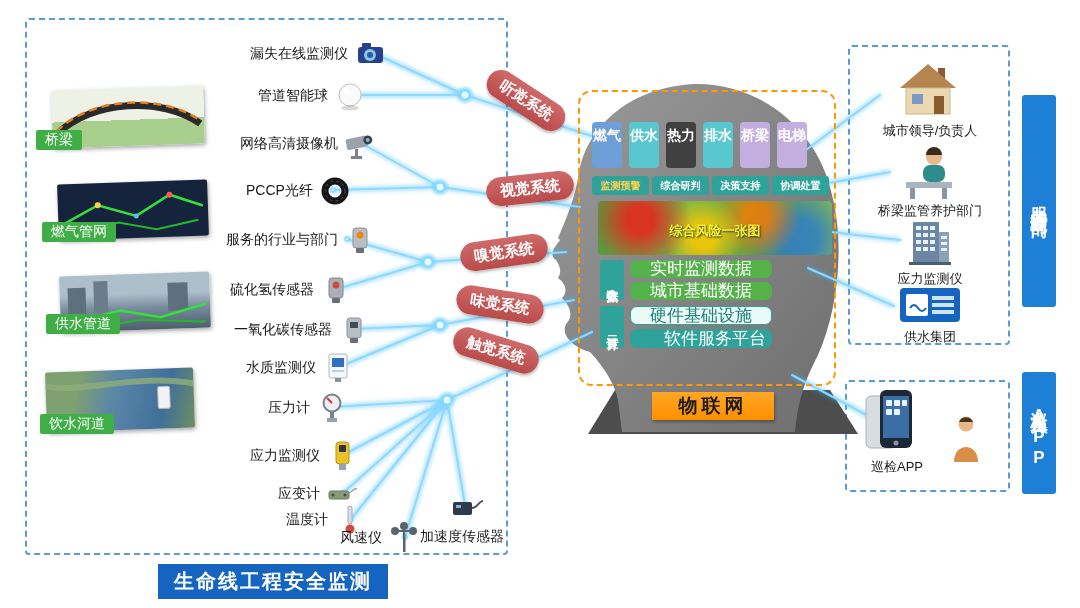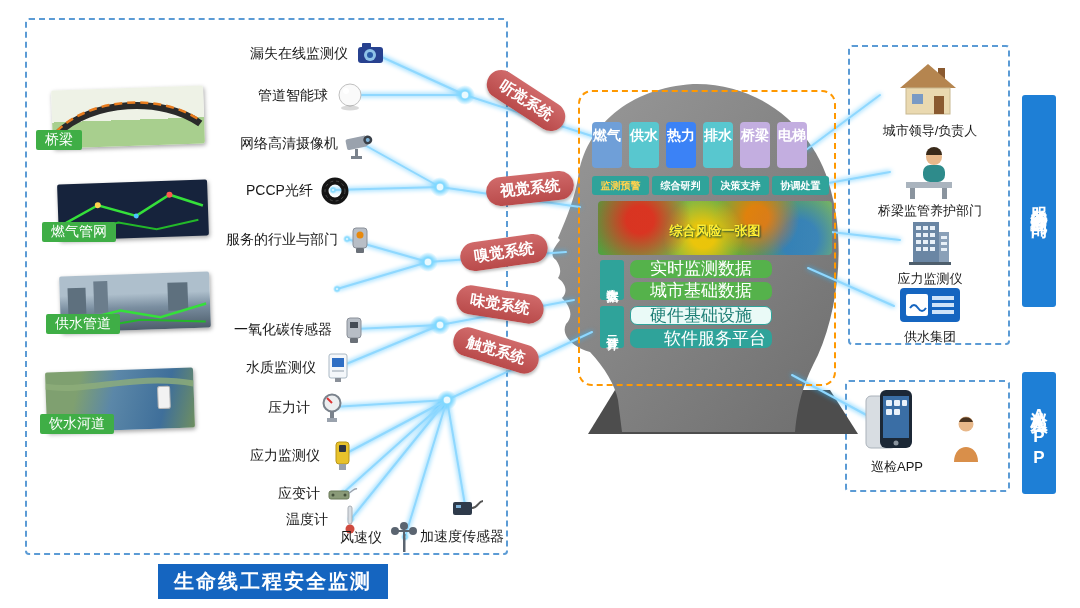--- a/index.html
+++ b/index.html
@@ -23,21 +23,21 @@
 
   
   .bubble { position:absolute; z-index:8; background:linear-gradient(180deg,#d06a6a,#b94a4a);
             color:#fff; font-size:15px; font-weight:bold; padding:5px 14px; border-radius:18px;
             white-space:nowrap; box-shadow:1px 2px 3px rgba(0,0,0,.25); }
 
   
   .domain-row { position:absolute; left:592px; top:122px; display:flex; gap:7px; z-index:7; }
   .domain { width:30px; height:46px; border-radius:4px; color:#fff; font-size:14px; font-weight:bold;
             text-align:center; line-height:1.35; padding-top:4px; word-break:break-all; }
-  .d0{background:#6f9fd8}.d1{background:#58c7cf}.d2{background:#3b82f6}.d3{background:#58c7cf}.d4{background:#c3aee0}.d5{background:#c3aee0}
+  .d0{background:#6f9fd8}.d1{background:#58c7cf}.d2{background:#404040}.d3{background:#58c7cf}.d4{background:#c3aee0}.d5{background:#c3aee0}
   .func-row { position:absolute; left:592px; top:176px; display:flex; gap:3px; z-index:7; }
   .func { width:57px; height:19px; background:#2fa39a; color:#fff; font-size:10px; font-weight:bold;
           text-align:center; line-height:19px; border-radius:3px; white-space:nowrap; }
   .func.hl { color:#ffd24d; }
   .risk-map { position:absolute; left:598px; top:201px; width:234px; height:54px; z-index:7; border-radius:4px;
      background:
        radial-gradient(circle at 18% 35%, rgba(230,40,30,.9) 0 7%, rgba(230,40,30,0) 26%),
        radial-gradient(circle at 45% 65%, rgba(255,200,0,.85) 0 9%, rgba(255,200,0,0) 30%),
        radial-gradient(circle at 68% 30%, rgba(255,120,0,.8) 0 7%, rgba(255,120,0,0) 26%),
        radial-gradient(circle at 86% 70%, rgba(30,110,230,.7) 0 9%, rgba(30,110,230,0) 28%),
@@ -241,20 +241,30 @@
   <div class="sensor" style="left:226px;top:224px">
     <span class="slabel">服务的行业与部门</span>
     <span class="sico">
         <svg width="34" height="32">
           <rect x="10" y="4" width="14" height="20" rx="3" fill="#b8bec6" stroke="#8a9099"></rect>
           <circle cx="17" cy="11" r="3.5" fill="#e8890c"></circle>
           <rect x="13" y="24" width="8" height="5" rx="1" fill="#6a7078"></rect>
         </svg>
       </span>
   </div>
+  <div class="sensor" style="left:230px;top:274px">
+    <span class="slabel">硫化氢传感器</span>
+    <span class="sico">
+        <svg width="34" height="32">
+          <rect x="10" y="4" width="14" height="20" rx="3" fill="#aab0b8" stroke="#80868e"></rect>
+          <circle cx="17" cy="11" r="3.5" fill="#cf4a3f"></circle>
+          <rect x="13" y="24" width="8" height="5" rx="1" fill="#6a7078"></rect>
+        </svg>
+      </span>
+  </div>
   <div class="sensor" style="left:234px;top:314px">
     <span class="slabel">一氧化碳传感器</span>
     <span class="sico">
         <svg width="34" height="32">
           <rect x="10" y="4" width="14" height="20" rx="3" fill="#b8bec6" stroke="#8a9099"></rect>
           <rect x="13" y="8" width="8" height="6" fill="#454c55"></rect>
           <rect x="13" y="24" width="8" height="5" rx="1" fill="#6a7078"></rect>
         </svg>
       </span>
   </div>
@@ -356,20 +366,21 @@
   </div>
   <div class="risk-map">
     <span class="risk-caption">综合风险一张图</span>
   </div>
   <div class="vblock" style="left:600px;top:260px;width:24px;height:40px">大数据</div>
   <div class="hitem green-item" style="left:630px;top:260px">实时监测数据</div>
   <div class="hitem green-item" style="left:630px;top:282px">城市基础数据</div>
   <div class="vblock" style="left:600px;top:306px;width:24px;height:42px">云计算</div>
   <div class="hitem hw-item" style="left:630px;top:306px;height:19px">硬件基础设施</div>
   <div class="hitem sw-item" style="left:630px;top:329px;height:19px;line-height:19px">软件服务平台</div>
+  <div class="iot">物联网</div>
 
   <span class="ricon" style="left:892px;top:58px"><svg width="72" height="60">
         <rect x="46" y="10" width="7" height="14" fill="#8a5a30"></rect>
         <polygon points="8,30 36,6 64,30" fill="#b5854f"></polygon>
         <rect x="14" y="30" width="44" height="26" fill="#ead9b0" stroke="#c8b890"></rect>
         <rect x="20" y="36" width="11" height="10" fill="#7a9ac4"></rect>
         <rect x="42" y="38" width="10" height="18" fill="#8a5a30"></rect>
       </svg></span>
   <div class="ritem-label" style="left:860px;top:122px;width:140px">城市领导/负责人</div>
 

